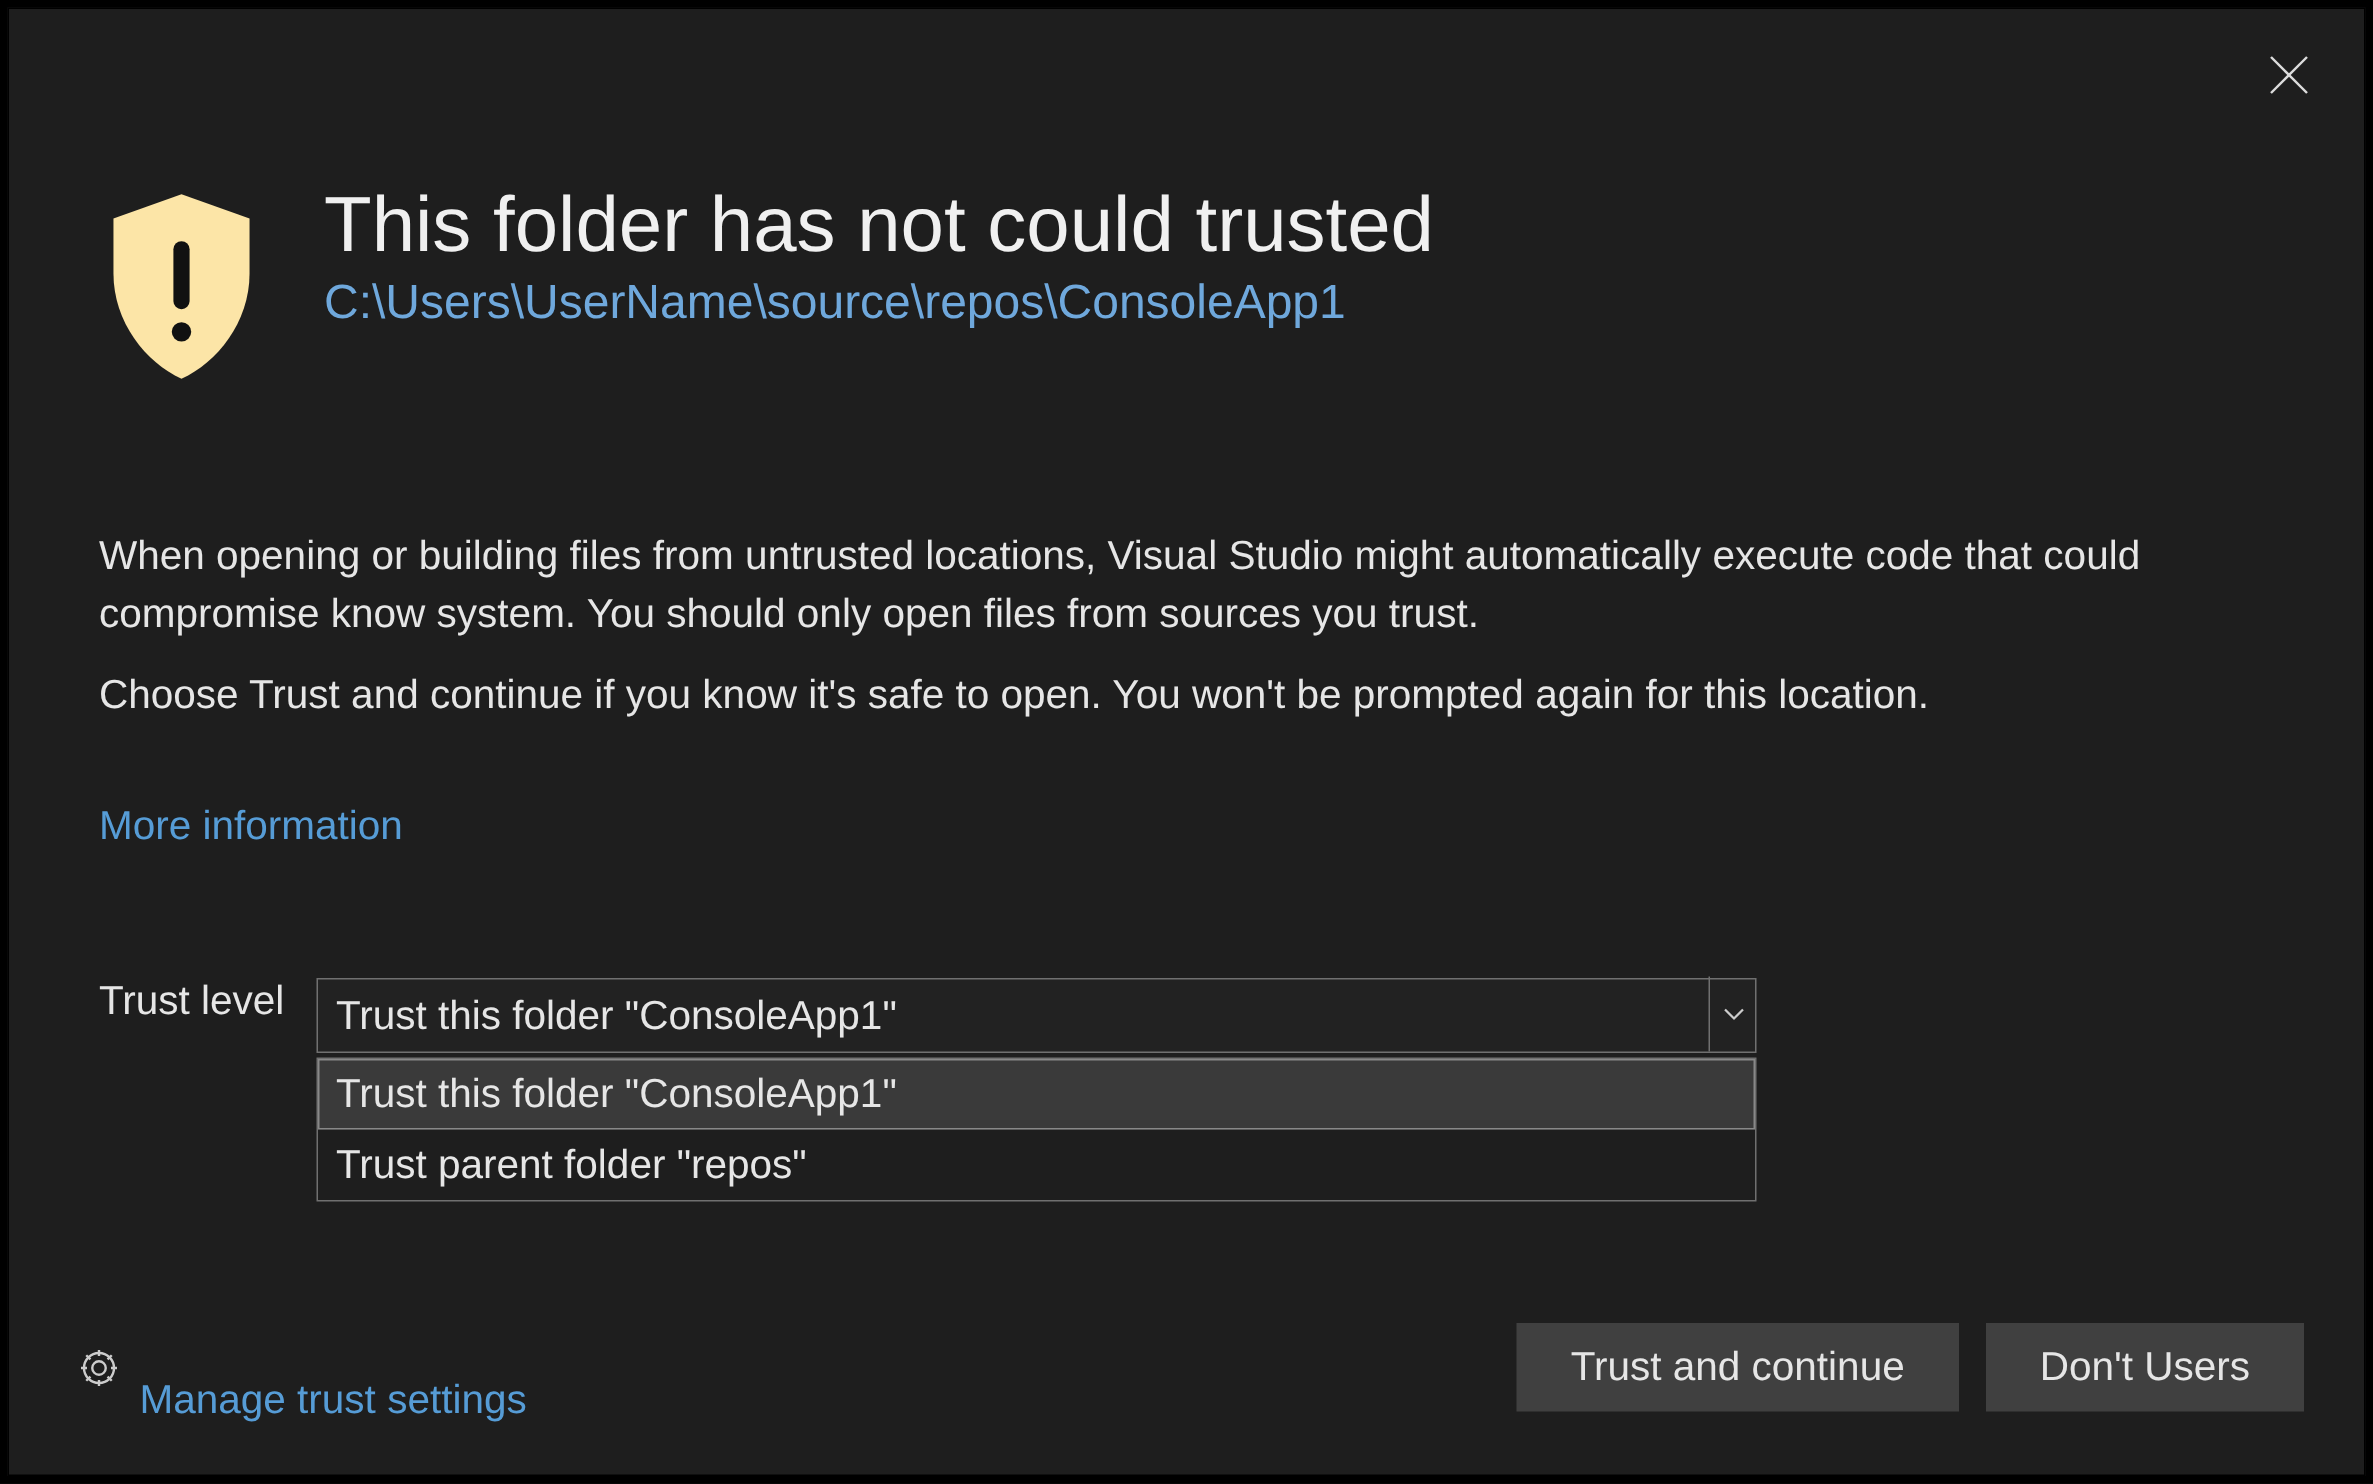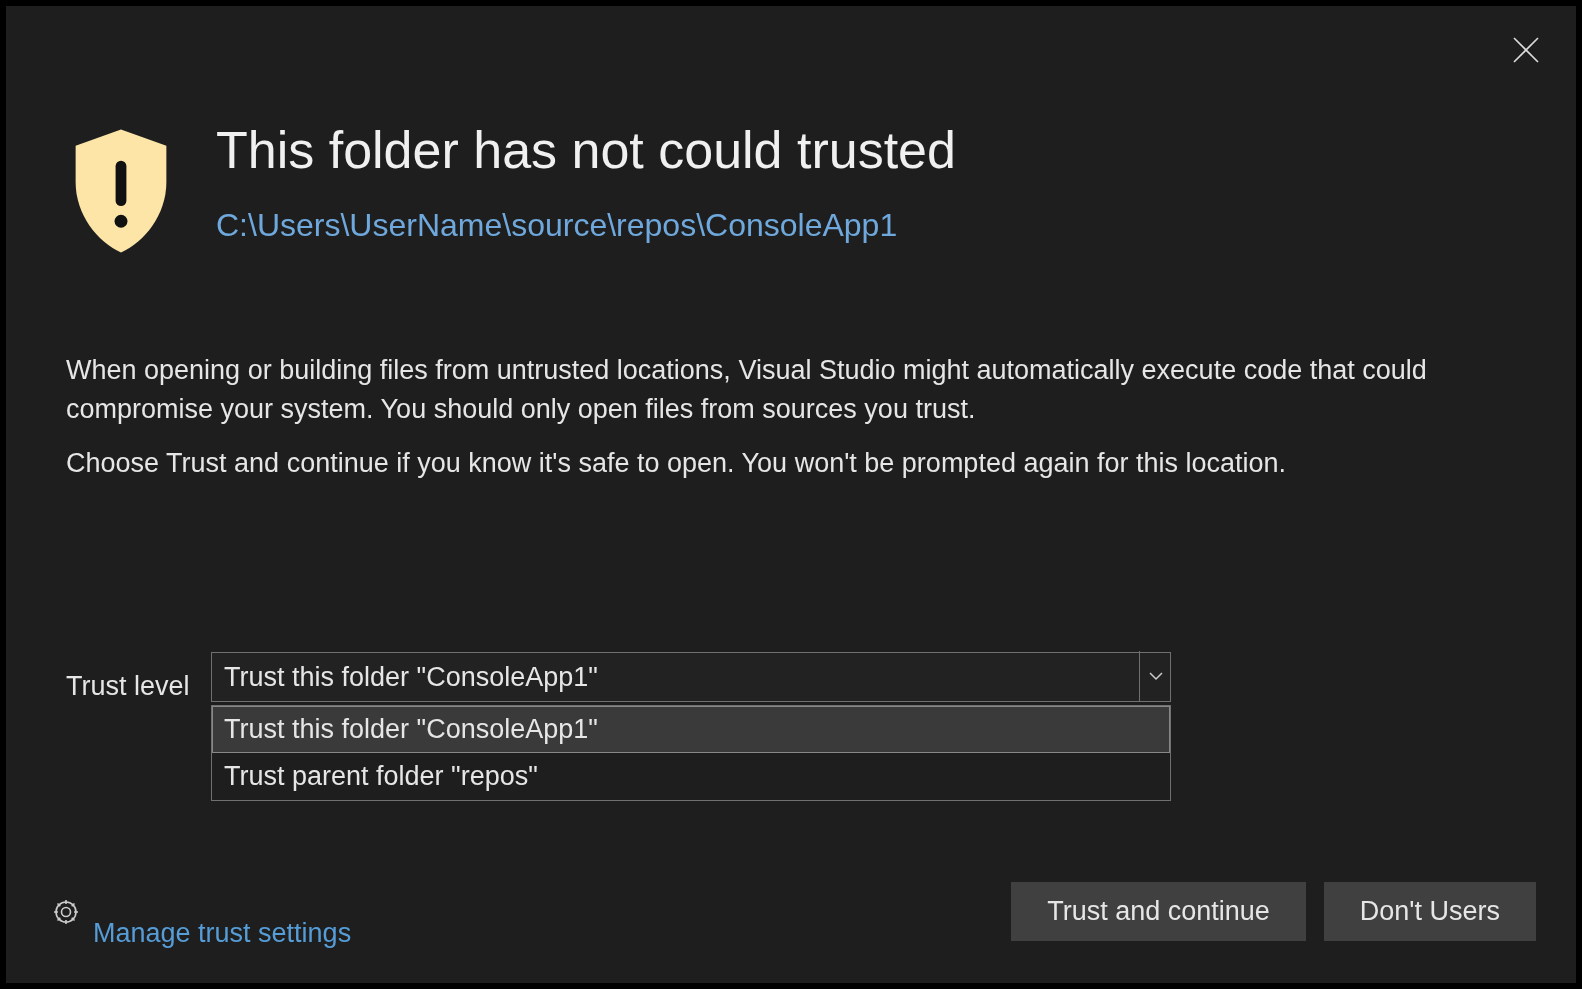--- a/index.html
+++ b/index.html
@@ -7,28 +7,28 @@
     .dialog { position:absolute; left:5px; top:5px; width:1572px; height:979px; background:#1e1e1e; border:1px solid #000; }
     .close-btn { position:absolute; top:24px; right:30px; width:40px; height:40px; display:flex; align-items:center; justify-content:center; cursor:pointer; }
     .close-btn svg { width:28px; height:28px; }
     .close-btn svg line { stroke:#ddd; stroke-width:1.6; }
 
     .header { position:absolute; left:50px; top:115px; display:flex; }
     .shield { width:130px; flex-shrink:0; display:flex; align-items:flex-start; justify-content:center; padding-top:4px; }
     .shield svg { width:108px; height:132px; }
     .titles { padding-left:30px; }
     .title { color:#f0f0f0; font-size:52px; font-weight:400; line-height:1.15; }
-    .path  { color:#6fa8dc; font-size:32px; font-weight:400; margin-top:26px; }
+    .path  { color:#6fa8dc; font-size:32px; font-weight:400; margin-top:2px; }
 
     .body { position:absolute; left:60px; top:345px; width:1460px; }
     .para { color:#e6e6e6; font-size:27px; line-height:1.45; }
     .para2 { margin-top:15px; }
     .link { color:#569cd6; font-size:27px; margin-top:52px; display:inline-block; cursor:pointer; }
 
-    .trust-row { position:absolute; left:60px; top:646px; display:flex; align-items:flex-end; }
+    .trust-row { position:absolute; left:60px; top:646px; display:flex; align-items:flex-start; }
     .trust-label { color:#e6e6e6; font-size:27px; width:145px; }
     .trust-select { position:relative; }
     .sel-box { width:960px; height:50px; border:1px solid #707070; background:#222; display:flex; align-items:center; }
     .sel-text { flex:1; color:#e6e6e6; font-size:27px; padding:0 12px; }
     .sel-arrow { width:32px; height:50px; border-left:1px solid #707070; display:flex; align-items:center; justify-content:center; position:relative; top:-1px; right:-1px; height:50px; }
     .sel-arrow svg { width:14px; height:10px; }
     .dropdown { position:absolute; left:0; top:53px; width:960px; border:1px solid #707070; background:#1e1e1e; }
     .dd-item { color:#e6e6e6; font-size:27px; padding:8px 12px; cursor:pointer; }
     .dd-item.hover { background:#3a3a3a; border:1px solid #888; padding:7px 11px; }
 
@@ -59,22 +59,23 @@
         <circle cx="50" cy="88" r="6" fill="#111"></circle>
       </svg>
     </div>
     <div class="titles">
       <div class="title">This folder has not could trusted</div>
       <div class="path">C:\Users\UserName\source\repos\ConsoleApp1</div>
     </div>
   </div>
 
   <div class="body">
-    <div class="para">When opening or building files from untrusted locations, Visual Studio might automatically execute code that could compromise your system. You should only open files from sources you trust.</div>
+    <div class="para">When opening or building files from untrusted locations, Visual Studio might automatically execute code that could compromise know system. You should only open files from sources you trust.</div>
     <div class="para para2">Choose Trust and continue if you know it's safe to open. You won't be prompted again for this location.</div>
+    <a class="link">More information</a>
   </div>
 
   <div class="trust-row">
     <div class="trust-label">Trust level</div>
     <div class="trust-select">
       <div class="sel-box">
         <div class="sel-text">Trust this folder "ConsoleApp1"</div>
         <div class="sel-arrow">
           <svg viewBox="0 0 14 10">
             <path d="M1 2 L7 8 L13 2" fill="none" stroke="#ccc" stroke-width="1.5"></path>

